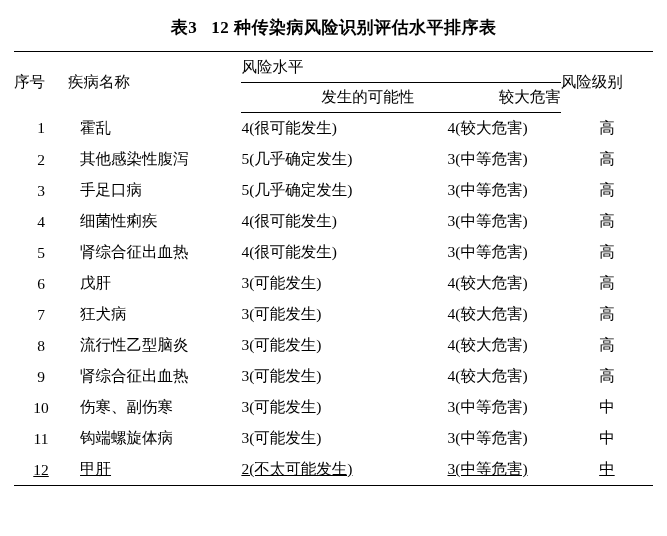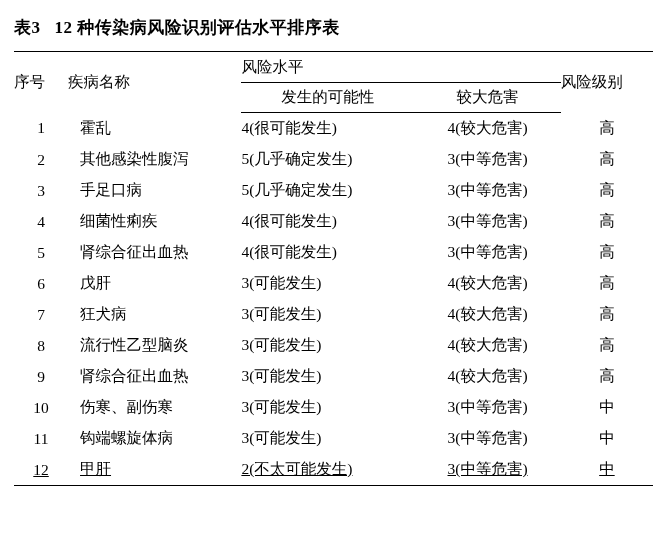--- a/index.html
+++ b/index.html
@@ -15,21 +15,21 @@
     overflow: hidden;
   }
   .page {
     position: relative;
     width: 667px;
     height: 536px;
     box-sizing: border-box;
     padding: 10px 14px 0 14px;
   }
   .table-caption {
-    text-align: left;
+    text-align: center;
     font-size: 17px;
     font-weight: bold;
     letter-spacing: 0.5px;
     margin: 6px 0 12px 0;
     white-space: nowrap;
   }
   .table-caption .cap-num {
     margin-right: 14px;
   }
   table.risk-table {
@@ -50,21 +50,21 @@
     border-bottom: 1.6px solid #000;
     text-decoration: underline;
   }
   .hdr-row1 td {
     height: 30px;
     text-align: left;
     font-size: 15.5px;
   }
   .hdr-row2 td {
     height: 29px;
-    text-align: center;
+    text-align: right;
     font-size: 15.5px;
   }
   .midrule td {
     border-bottom: 1.1px solid #000;
   }
   .span-underline {
     border-bottom: 1.1px solid #000;
   }
   .body-row td {
     height: 31px;

